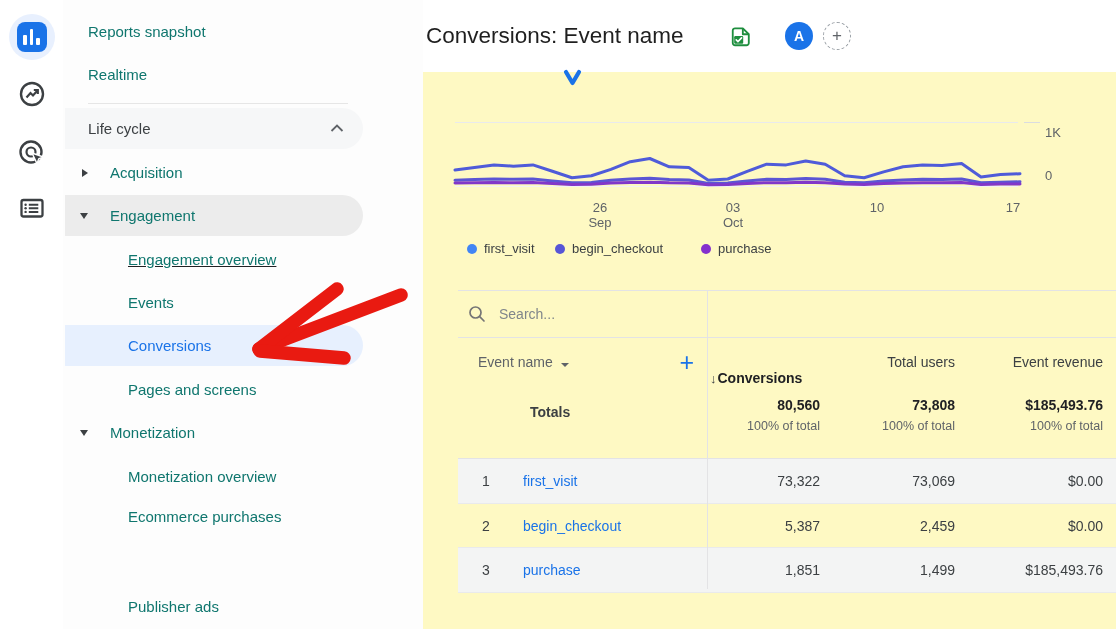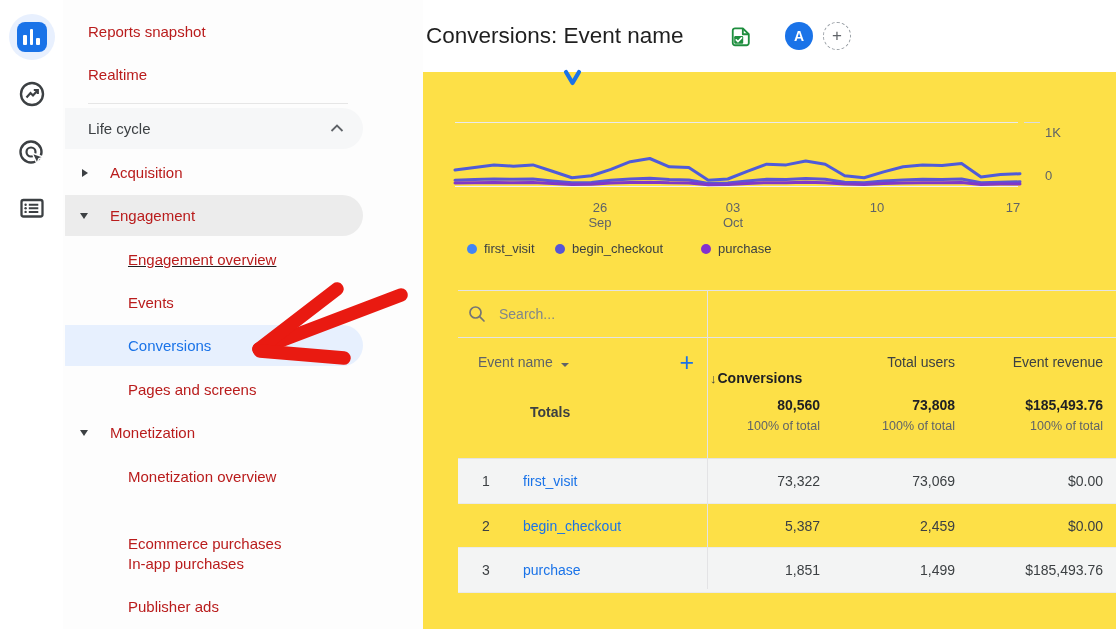--- a/index.html
+++ b/index.html
@@ -13,41 +13,41 @@
   .rail-sq{width:30px;height:30px;border-radius:8px;background:#1a73e8;display:flex;align-items:flex-end;justify-content:center;gap:3px;padding-bottom:7px;box-sizing:border-box;}
   .rail-bar{width:3.5px;background:#fff;border-radius:1px;}
 
   
   .sidebar{position:absolute;left:63px;top:0;width:360px;height:629px;background:#fdfdfd;border-right:1px solid #e0e0e0;}
   .pill{position:absolute;left:2px;width:298px;height:41px;border-radius:0 21px 21px 0;z-index:1;}
   .pill.gray{background:#ececec;}
   .pill.faint{background:#f6f7f8;}
   .pill.blue{background:#e7f0fe;}
   .nav-row{position:absolute;left:0;right:0;height:43px;display:flex;align-items:center;z-index:2;cursor:pointer;}
-  .nav-label{font-size:15px;color:#b91c1c;}
+  .nav-label{font-size:15px;color:#0f766e;}
   .nav-label.link{color:#1a73e8;}
   .section-label{color:#3c4043;}
   .pl25{padding-left:25px;} .pl47{padding-left:47px;} .pl65{padding-left:65px;}
   .nav-divider{position:absolute;left:25px;width:260px;height:1px;background:#e6e6e6;}
   .tri{position:absolute;width:0;height:0;}
   .tri.right{left:19px;border-left:6px solid #3c4043;border-top:4px solid transparent;border-bottom:4px solid transparent;}
   .tri.down{left:17px;border-top:6px solid #3c4043;border-left:4px solid transparent;border-right:4px solid transparent;}
   .chev-up{position:absolute;left:267px;top:17px;}
 
   
   .hdr{position:absolute;left:423px;top:0;right:0;height:72px;background:#fff;border-bottom:1px solid #e8e8e8;}
   .hdr-title{position:absolute;left:3px;top:23px;font-size:22.5px;color:#1f1f1f;white-space:nowrap;}
   .verified{position:absolute;left:307px;top:26px;width:22px;height:22px;}
   .avatar{position:absolute;left:362px;top:22px;width:28px;height:28px;border-radius:50%;background:#1a73e8;color:#fff;
           font-size:14px;font-weight:bold;display:flex;align-items:center;justify-content:center;cursor:pointer;}
   .add-circle{position:absolute;left:400px;top:22px;width:26px;height:26px;border-radius:50%;border:1.5px dashed #9aa0a6;
           color:#5f6368;font-size:17px;display:flex;align-items:center;justify-content:center;cursor:pointer;}
 
   
-  .content{position:absolute;left:423px;top:72px;right:0;bottom:0;background:#fde047;}
+  .content{position:absolute;left:423px;top:72px;right:0;bottom:0;background:#fef9c3;}
   .gridline{position:absolute;height:1px;background:#e9eaec;}
   .axis-label{position:absolute;font-size:13px;color:#5f6368;}
   .xtick{position:absolute;width:40px;text-align:center;font-size:13px;color:#5f6368;line-height:15px;}
   .legend-item{position:absolute;top:169px;display:flex;align-items:center;gap:7px;font-size:13px;color:#3c4043;}
   .legend-dot{width:10px;height:10px;border-radius:50%;display:inline-block;}
 
   
   .tbl{position:absolute;left:35px;top:218px;right:0;height:298px;border-top:1px solid #e3e3e5;font-size:14px;}
   .col-divider{position:absolute;left:249px;top:0;height:298px;width:1px;background:#e3e3e5;z-index:3;}
   .grid-row{display:grid;grid-template-columns:65px 184px 113px 135px 148px 1fr;align-items:center;}
@@ -156,25 +156,22 @@
       <span class="nav-label">Pages and screens</span>
     </div>
 
     <div class="nav-row pl47" style="top:411px;">
       <span class="tri down"></span>
       <span class="nav-label">Monetization</span>
     </div>
     <div class="nav-row pl65" style="top:455px;">
       <span class="nav-label">Monetization overview</span>
     </div>
-    <div class="nav-row pl65" style="top:522px;">
+    <div class="nav-row pl65" style="top:482px;align-items:flex-end;">
       <span class="nav-label">Ecommerce purchases</span>
-    </div>
-    <div class="nav-row pl65" style="top:542px;">
-      <span class="nav-label">In-app purchases</span>
     </div>
     <div class="nav-row pl65" style="top:585px;">
       <span class="nav-label">Publisher ads</span>
     </div>
   </nav>
 
   <header class="hdr">
     <div class="hdr-title">Conversions: Event name</div>
     <svg class="verified" viewBox="0 0 24 24">
       <path d="M5.5 2.5 H14 L20.5 9 V18.5 A2.5 2.5 0 0 1 18 21 H5.5 A2.5 2.5 0 0 1 3 18.5 V5 A2.5 2.5 0 0 1 5.5 2.5 Z" fill="#ffffff" stroke="#1e8e3e" stroke-width="2" stroke-linejoin="round"></path>

